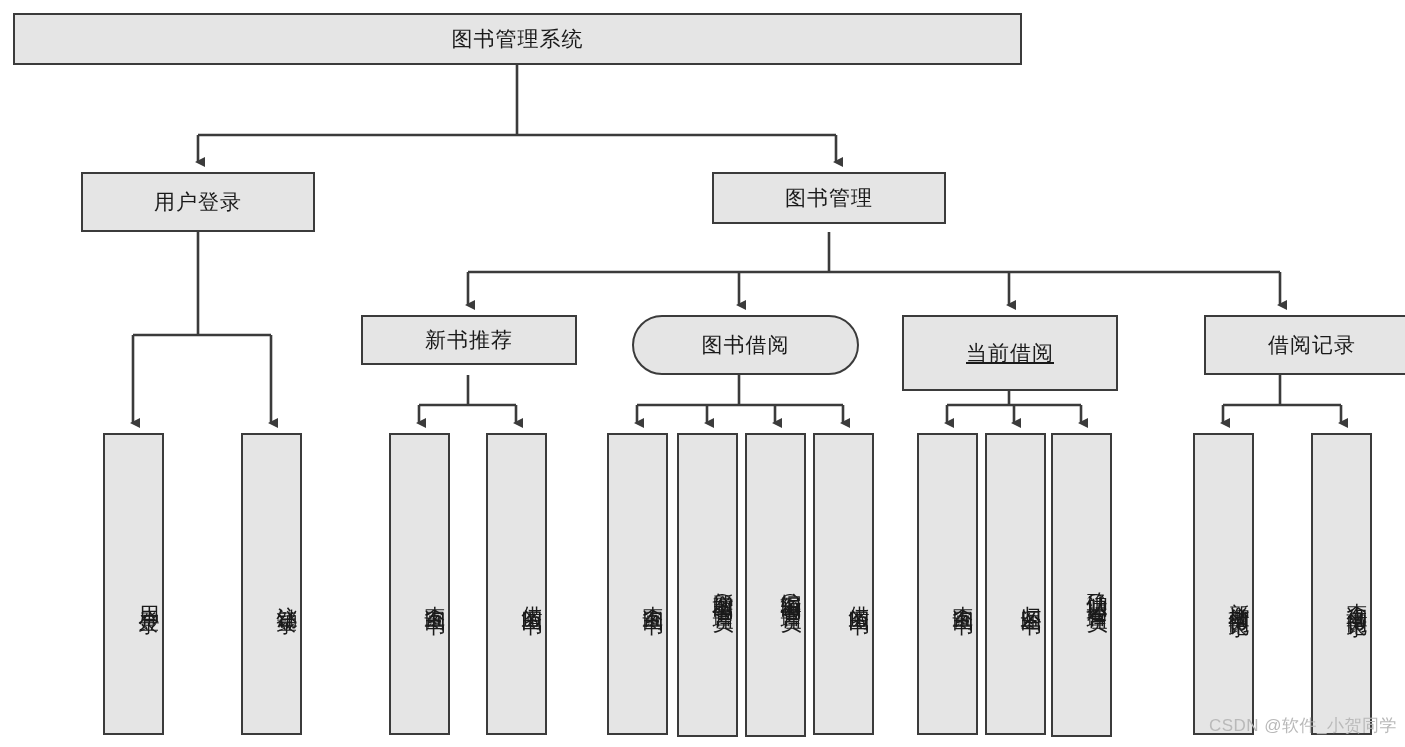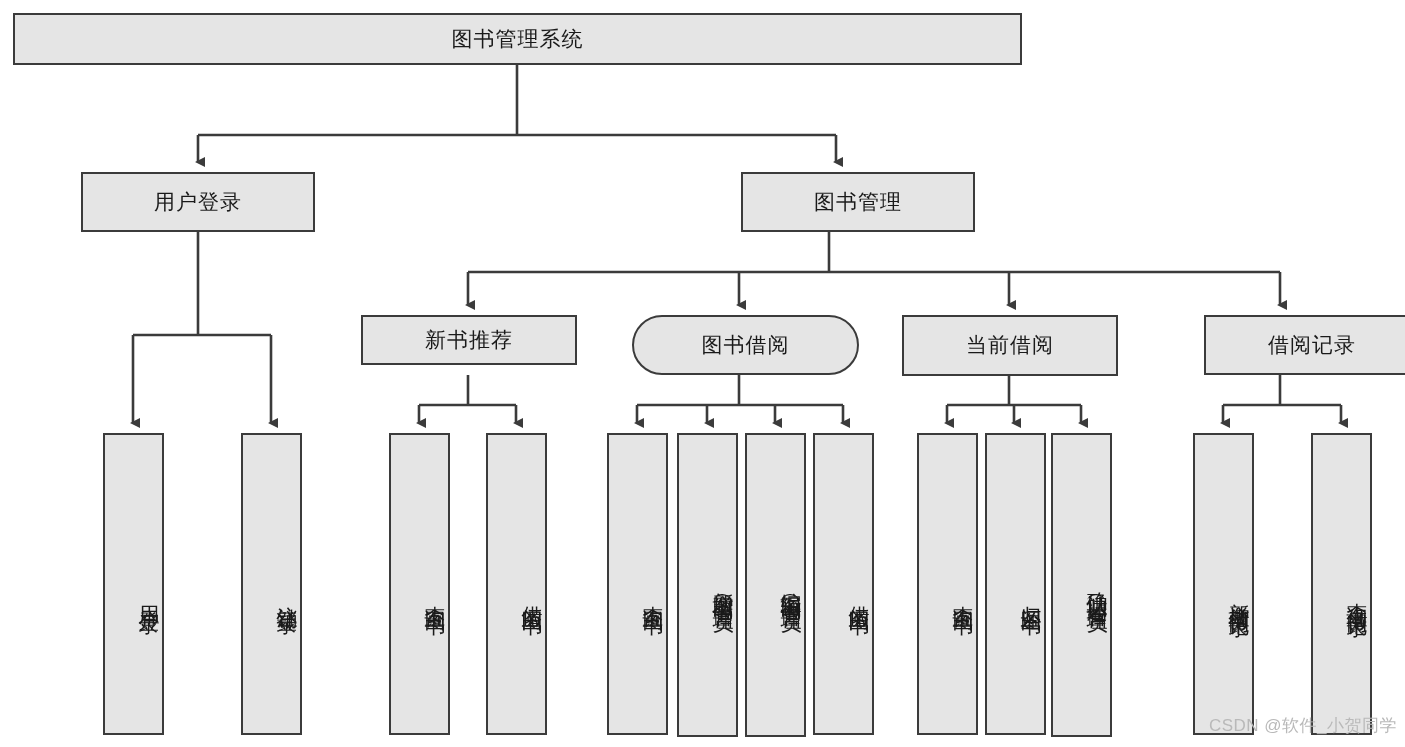--- a/index.html
+++ b/index.html
@@ -74,31 +74,31 @@
     </g>
   </svg>
 
   <div class="node h" style="left:13px;top:13px;width:1009px;height:52px;">
     <span class="node-label">图书管理系统</span>
   </div>
 
   <div class="node h" style="left:81px;top:172px;width:234px;height:60px;">
     <span class="node-label">用户登录</span>
   </div>
-  <div class="node h" style="left:741px;top:172px;width:234px;height:60px;text-align:center;">
+  <div class="node h" style="left:712px;top:172px;width:234px;height:52px;text-align:center;">
     <span class="node-label">图书管理</span>
   </div>
 
   <div class="node h" style="left:361px;top:315px;width:216px;height:50px;">
     <span class="node-label">新书推荐</span>
   </div>
   <div class="node h" style="left:632px;top:315px;width:227px;height:60px;border-radius:30px;">
     <span class="node-label">图书借阅</span>
   </div>
-  <div class="node h" style="left:902px;top:315px;width:216px;height:61px;">
+  <div class="node h" style="left:902px;top:315px;width:216px;height:76px;text-decoration:underline;">
     <span class="node-label">当前借阅</span>
   </div>
   <div class="node h" style="left:1204px;top:315px;width:216px;height:60px;">
     <span class="node-label">借阅记录</span>
   </div>
 
   <div class="node v" style="left:103px;top:433px;width:61px;height:302px;">
     <span class="node-label">用户登录</span>
   </div>
   <div class="node v" style="left:241px;top:433px;width:61px;height:302px;">

